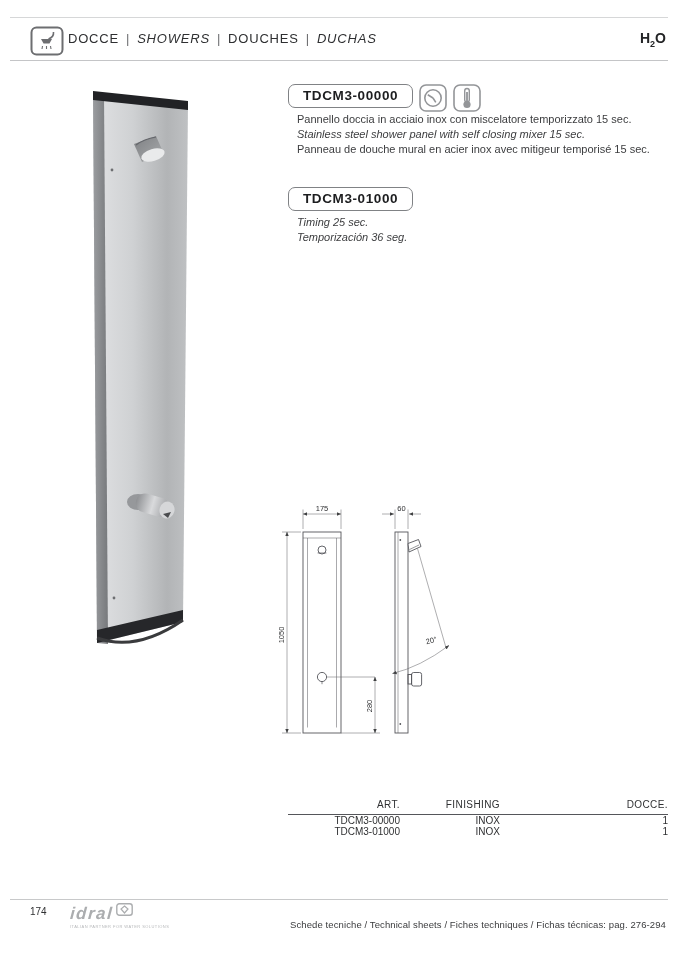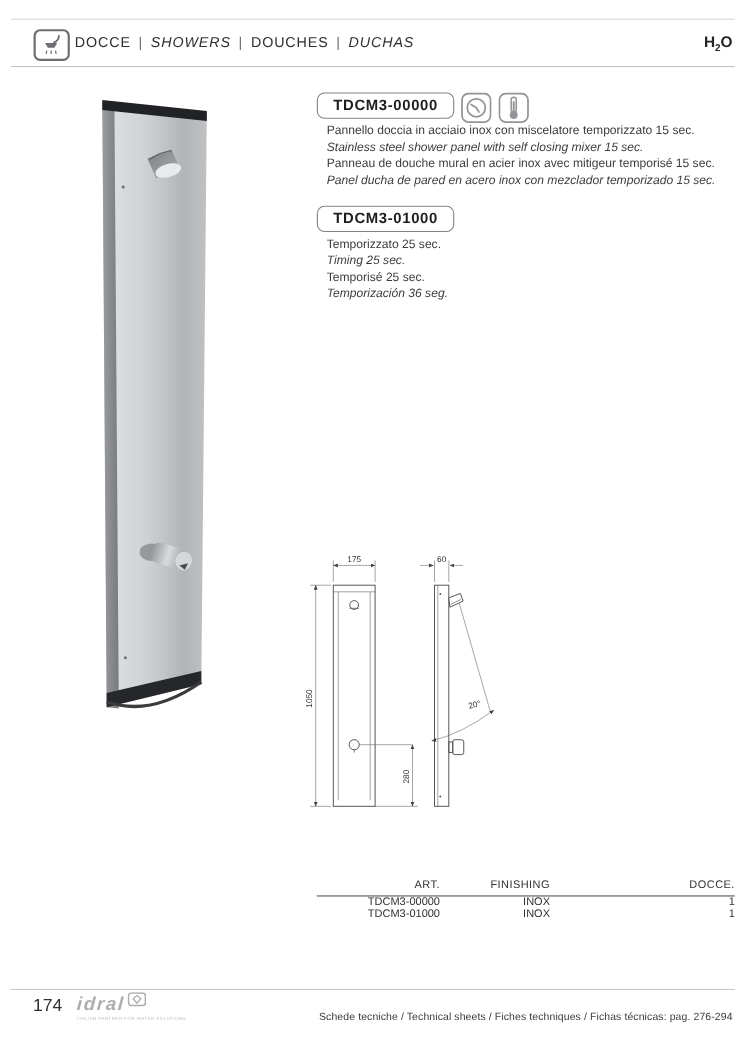--- a/index.html
+++ b/index.html
@@ -43,21 +43,21 @@
 
   
   .art-table { position:absolute; left:288px; top:799px; width:380px; font-size:10px; color:#2f3032;text-align:right; }
   .art-table .thead { display:grid; grid-template-columns:112px 100px 168px; padding-bottom:4px;
                       border-bottom:1.3px solid #55565a; letter-spacing:0.4px; }
   .art-table .trow { display:grid; grid-template-columns:112px 100px 168px; line-height:11px; }
   .art-table .trow:first-of-type { margin-top:4px; }
   .art-table .c3 { padding-left:6px; }
 
   
-  .page-num { position:absolute; left:30px; top:906px; font-size:16px; color:#2f3032; }
+  .page-num { position:absolute; left:30px; top:906px; font-size:10px; color:#2f3032; }
   .brand { position:absolute; left:70px; top:902px; width:110px; }
   .brand .brand-name { font-size:17px; font-weight:700; font-style:italic; letter-spacing:1.5px;
                        color:#abadaf; display:inline-block; transform:skewX(-4deg); }
   .brand .brand-badge { display:inline-block; vertical-align:3px; margin-left:3px; }
   .brand .tagline { font-size:4px; letter-spacing:0.45px; color:#b7b9bb; white-space:nowrap; margin-top:0px; }
   .footer-note { position:absolute; right:12px; top:908px; font-size:9.5px; color:#3a3b3d; letter-spacing:0.1px;margin-top:11px; }
 </style>
 </head>
 <body>
 
@@ -148,31 +148,28 @@
       <rect x="11.7" y="4.5" width="4.6" height="13.5" rx="2.3" fill="none" stroke="#939598" stroke-width="1.4"></rect>
       <rect x="13.1" y="8" width="1.8" height="10" fill="#939598"></rect>
       <circle cx="14" cy="20.5" r="3.6" fill="#939598"></circle>
     </svg>
   </div>
 
   <div class="desc first">
     <div class="line">Pannello doccia in acciaio inox con miscelatore temporizzato 15 sec.</div>
     <div class="line italic">Stainless steel shower panel with self closing mixer 15 sec.</div>
     <div class="line">Panneau de douche mural en acier inox avec mitigeur temporisé 15 sec.</div>
-    <div class="line italic">Panel ducha de pared en acero inox con mezclador temporizado 15 sec.</div>
   </div>
 
   <div class="code-row second">
     <div class="code-box">TDCM3-01000</div>
   </div>
 
   <div class="desc second">
-    <div class="line">Temporizzato 25 sec.</div>
     <div class="line italic">Timing 25 sec.</div>
-    <div class="line">Temporisé 25 sec.</div>
     <div class="line italic">Temporización 36 seg.</div>
   </div>
 
   <svg class="tech-drawing" viewBox="0 0 210 245">
     <defs>
       <marker id="arr" viewBox="0 0 10 10" refX="9.5" refY="5" markerWidth="8" markerHeight="8" orient="auto-start-reverse">
         <path d="M0,1 L10,5 L0,9 Z" fill="#3f4042"></path>
       </marker>
     </defs>
     <g stroke="#54555a" stroke-width="0.9" fill="none">

